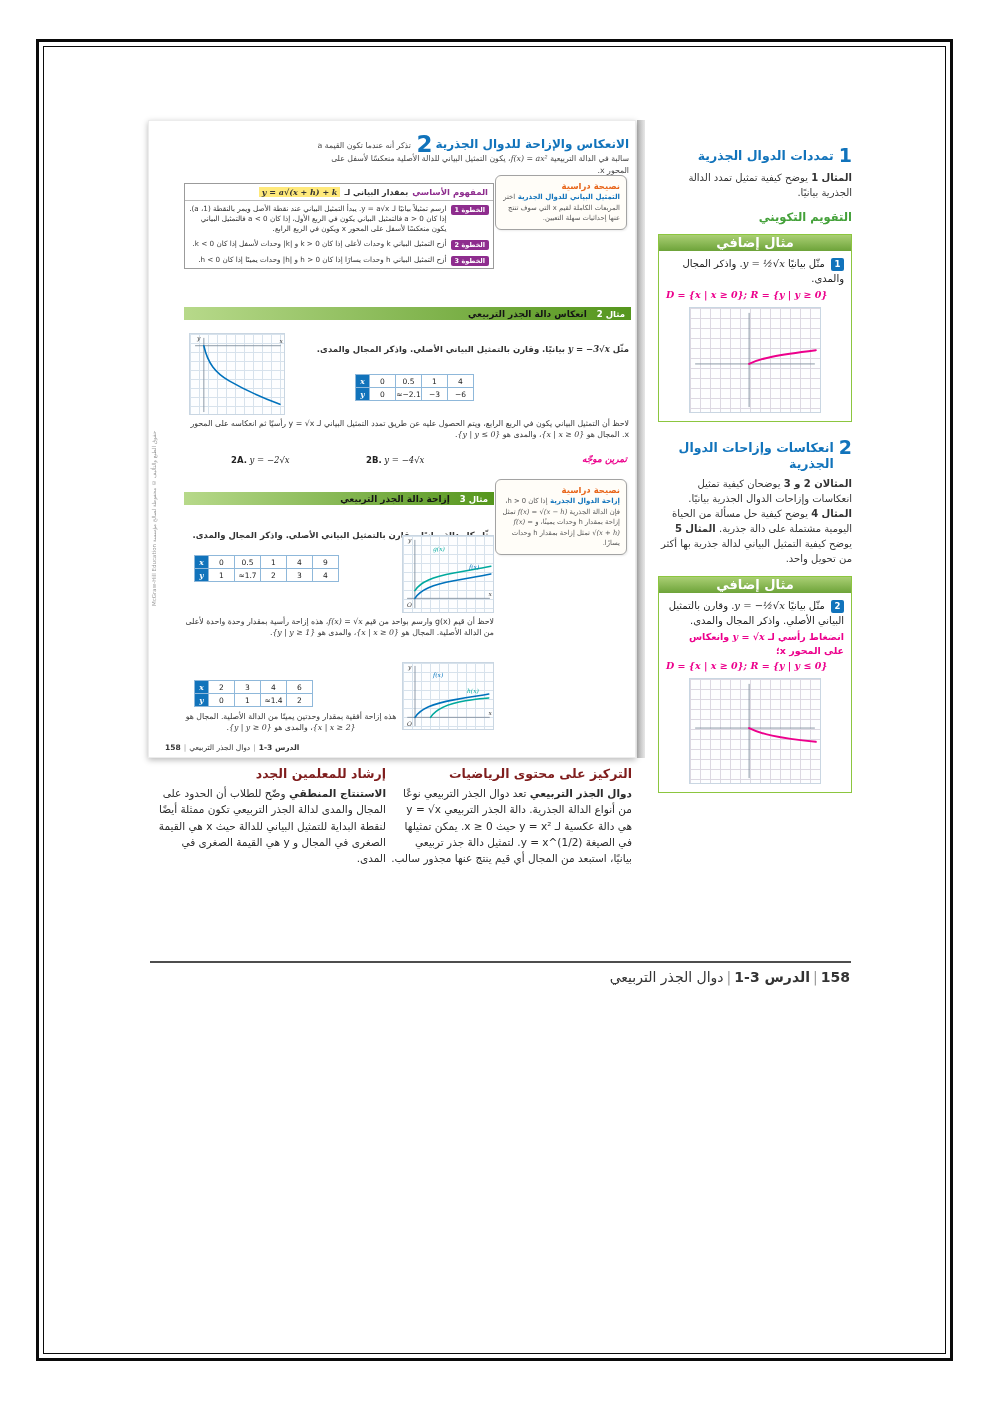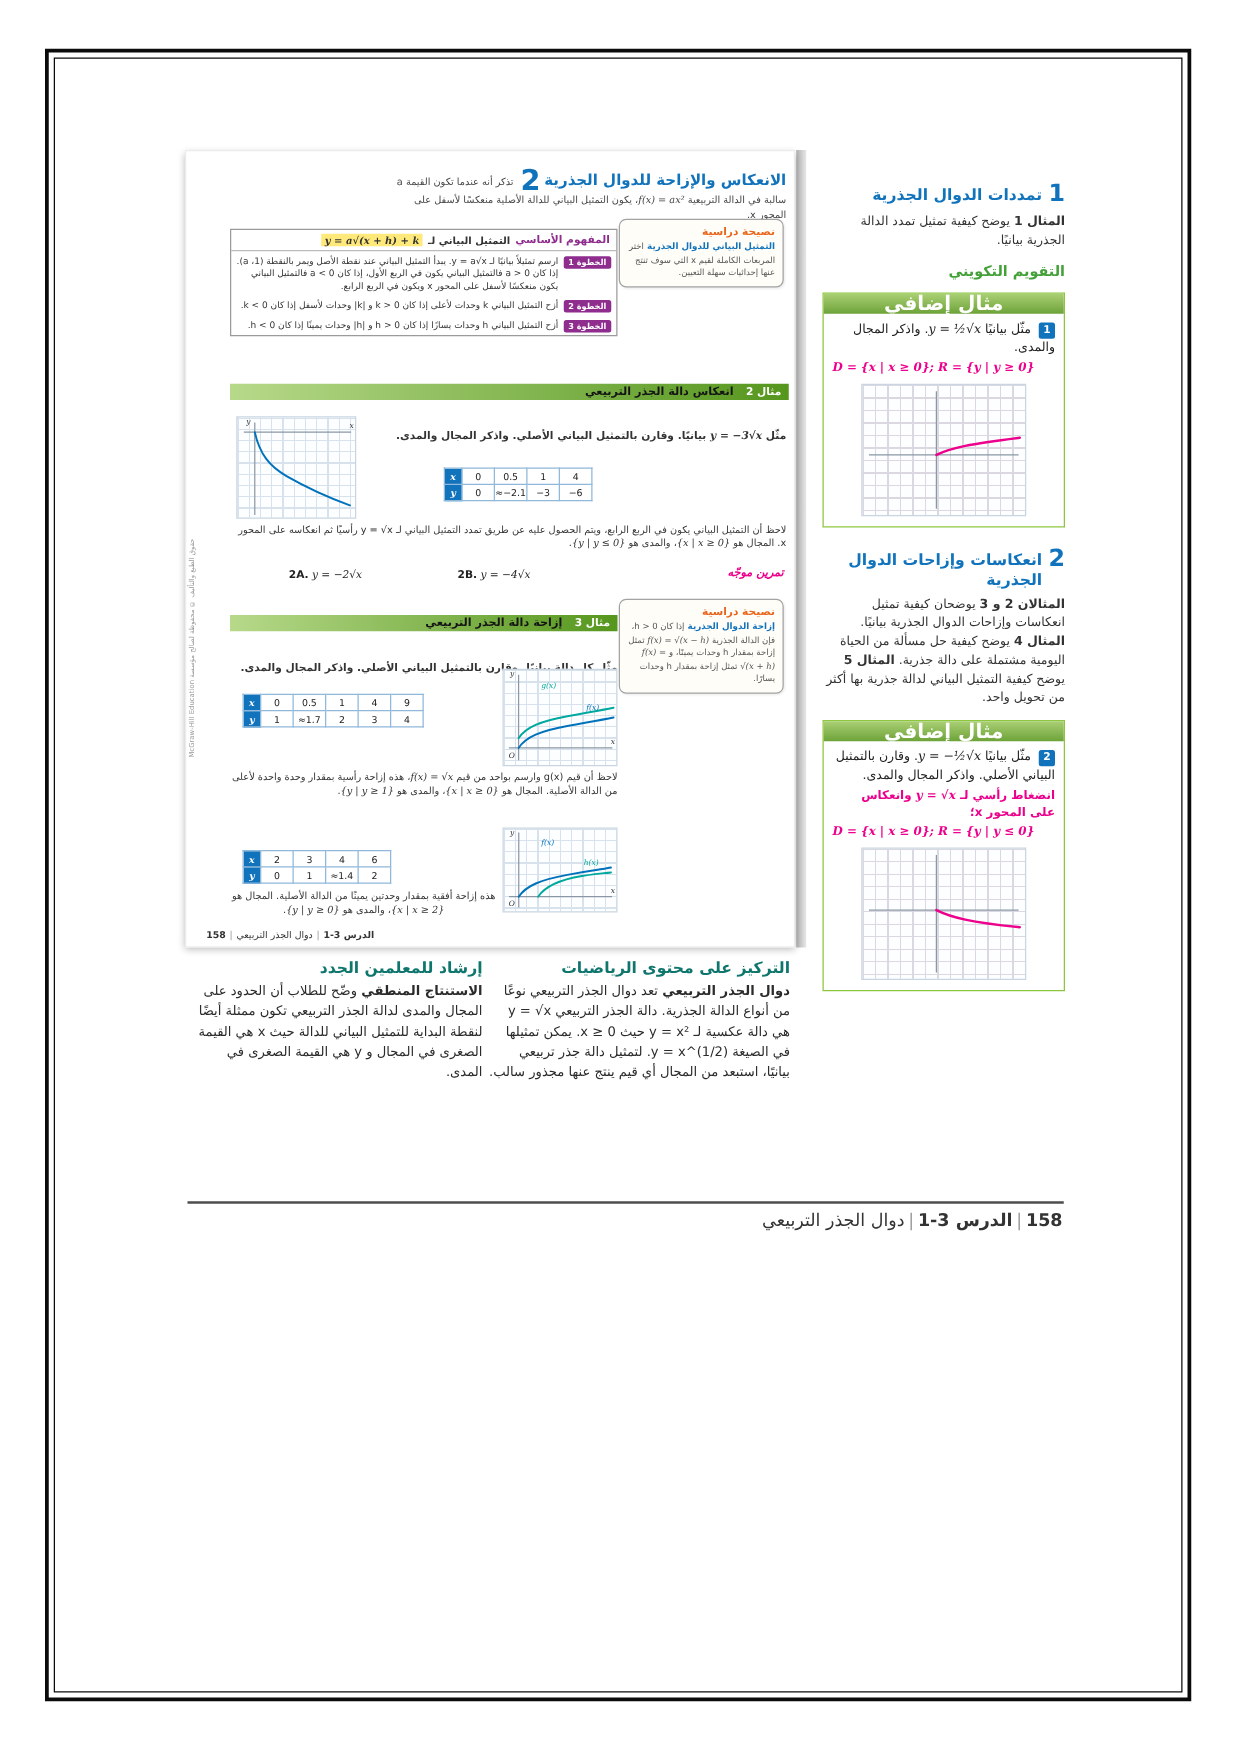--- a/index.html
+++ b/index.html
@@ -63,35 +63,35 @@
   .gp-item { position:absolute; direction:ltr; font-size:8.5px; color:#222; }
 
   
   .sb { position:absolute; left:658px; top:146px; width:194px; direction:rtl; z-index:3; }
   .sb-h { display:flex; align-items:flex-start; gap:5px; color:#1173bb; }
   .sb-num { font-size:19px; font-weight:bold; line-height:1; }
   .sb-title { font-size:12.5px; font-weight:bold; line-height:1.25; padding-top:2px; }
   .sb-p { font-size:10px; line-height:1.5; color:#333; margin-top:5px; text-align:right; }
   .sb-green { color:#44a13a; font-weight:bold; font-size:11.5px; margin-top:10px; text-align:right; }
   .xbox { border:1px solid #8cc63f; margin-top:10px; background:#fff; }
-  .xbanner { height:16px; line-height:16px; text-align:center; color:#fff; font-weight:bold; font-size:16px;
+  .xbanner { height:16px; line-height:16px; text-align:center; color:#fff; font-weight:bold; font-size:13px;
              background:linear-gradient(to bottom,#aacf74,#6da339); }
   .xbody { padding:6px 7px 8px; }
   .xnum { display:inline-block; width:13px; height:13px; background:#1173bb; color:#fff; font-size:8.5px;
           font-weight:bold; text-align:center; line-height:13px; border-radius:2px; margin-left:3px; }
   .xprompt { font-size:10px; line-height:1.45; color:#222; text-align:right; }
   .xans-note { color:#ec008c; font-size:9.5px; font-weight:bold; text-align:right; margin-top:2px; line-height:1.4; }
   .xans { color:#ec008c; font-weight:bold; font-size:9.5px; direction:ltr; text-align:left; margin-top:3px;
           font-family:"DejaVu Serif",serif; font-style:italic; }
   .sb-graph { width:132px; height:106px; margin:7px auto 0;
               background-image:repeating-linear-gradient(to right,#dcd8e2 0,#dcd8e2 1px,transparent 1px,transparent 10px),
                                repeating-linear-gradient(to bottom,#dcd8e2 0,#dcd8e2 1px,transparent 1px,transparent 10px); }
 
   
-  .bt-title { color:#0f766e; font-weight:bold; font-size:12.5px; text-align:right; margin-bottom:4px; }
+  .bt-title { color:#7f1d1d; font-weight:bold; font-size:12.5px; text-align:right; margin-bottom:4px; }
   .bt-p { font-size:10.5px; line-height:1.55; color:#2b2b2b; text-align:right; }
 </style>
 </head>
 <body>
 
 <div style="position:absolute;left:36px;top:39px;width:917px;height:1322px;border:3px solid #0b0b0b;">
   <div style="position:absolute;left:4px;top:4px;right:4px;bottom:4px;border:1px solid #0b0b0b;"></div>
 </div>
 
 <div style="position:absolute;left:637px;top:120px;width:8px;height:638px;background:linear-gradient(to right,#b3b3b3,#e7e7e7);z-index:2;"></div>
@@ -105,21 +105,21 @@
 
   <div class="tip" style="top:54px;right:8px;width:132px;">
     <div class="tip-title">نصيحة دراسية</div>
     <span class="tip-sub">التمثيل البياني للدوال الجذرية</span>
     <span class="tip-body">اختر المربعات الكاملة لقيم x التي سوف تنتج عنها إحداثيات سهلة التعيين.</span>
   </div>
 
   <div class="keyconcept" style="top:62px;left:35px;width:310px;">
     <div class="kc-head">
       <span class="kc-label">المفهوم الأساسي</span>
-      <span class="kc-title">التمثيل البياني لـ</span>
+      <span class="kc-title">بمقدار البياني لـ</span>
       <span class="kc-formula math">y = a√(x + h) + k</span>
     </div>
     <div class="kc-step">
       <span class="kc-badge">الخطوة 1</span>
       <span class="kc-text">ارسم تمثيلاً بيانيًا لـ y = a√x. يبدأ التمثيل البياني عند نقطة الأصل ويمر بالنقطة (a ،1). إذا كان a &gt; 0 فالتمثيل البياني يكون في الربع الأول، إذا كان a &lt; 0 فالتمثيل البياني يكون منعكسًا لأسفل على المحور x ويكون في الربع الرابع.</span>
     </div>
     <div class="kc-step">
       <span class="kc-badge">الخطوة 2</span>
       <span class="kc-text">أزح التمثيل البياني k وحدات لأعلى إذا كان k &gt; 0 و |k| وحدات لأسفل إذا كان k &lt; 0.</span>
     </div>

